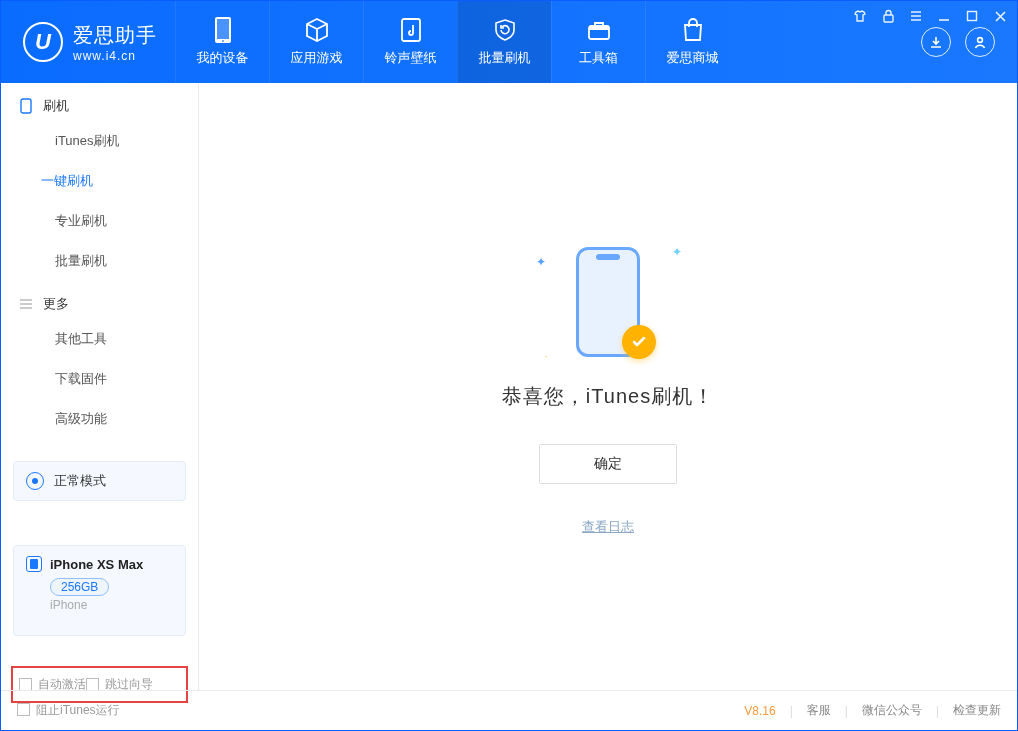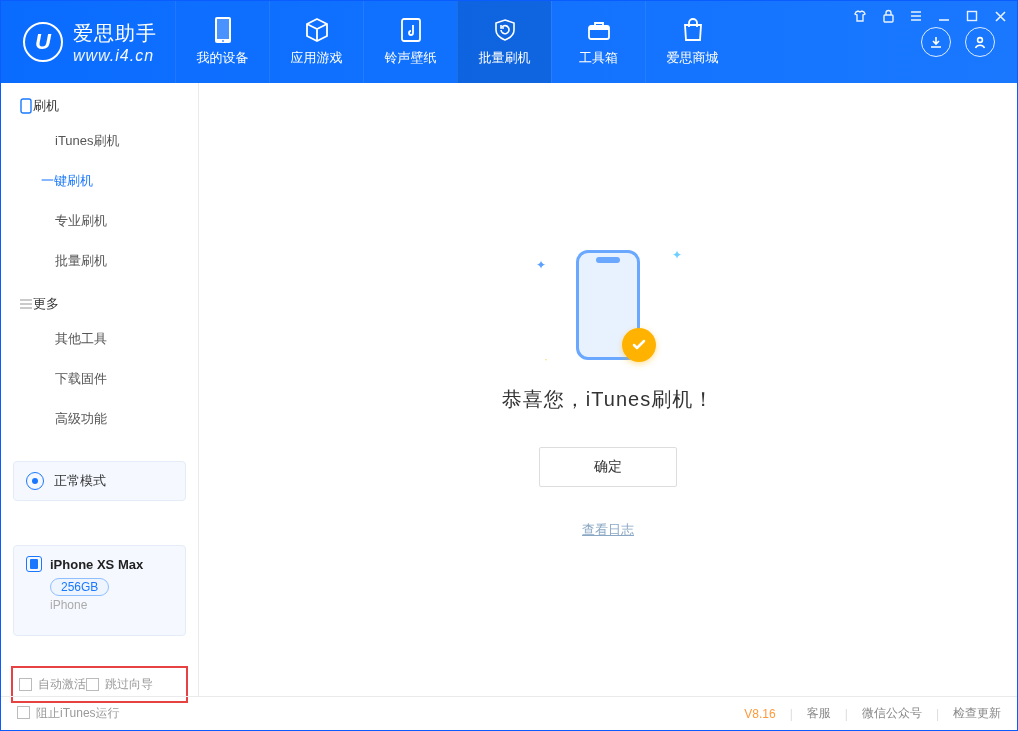--- a/index.html
+++ b/index.html
@@ -13,21 +13,21 @@
   height: 82px; background: linear-gradient(90deg, #0a6cff, #1a78ff);
   display: flex; align-items: stretch; color: #fff; position: relative;
 }
 .logo-block { display: flex; align-items: center; padding: 0 18px 0 22px; gap: 10px; }
 .logo-circle {
   width: 40px; height: 40px; border: 2.5px solid #fff; border-radius: 50%;
   display: flex; align-items: center; justify-content: center; font-family: Georgia, serif;
   font-style: italic; font-size: 22px; font-weight: bold;
 }
 .logo-text .name { font-size: 20px; font-weight: 500; letter-spacing: 1px; }
-.logo-text .url { font-size: 16px; opacity: 0.95; letter-spacing: 1px; font-style: italic; }
+.logo-text .url { font-size: 12px; opacity: 0.95; letter-spacing: 1px; }
 .nav { display: flex; flex: 1; }
 .nav-item {
   width: 94px; display: flex; flex-direction: column; align-items: center;
   justify-content: center; gap: 6px; cursor: pointer; font-size: 13px;
   border-left: 1px solid rgba(255,255,255,0.08);
 }
 .nav-item.active { background: rgba(0,0,0,0.12); }
 .nav-item .icon { width: 26px; height: 26px; display: flex; align-items: center; justify-content: center; }
 .nav-item svg { fill: #fff; }
 .winctrl {
@@ -44,21 +44,21 @@
   cursor: pointer;
 }
 
 .body { flex: 1; display: flex; min-height: 0; }
 
 .sidebar {
   width: 198px; border-right: 1px solid #eaeaea; display: flex; flex-direction: column;
   background: #fff; font-size: 13px; color: #333;
 }
 .side-group-title {
-  display: flex; align-items: center; padding: 14px 18px 6px 18px;
+  display: flex; align-items: center; gap: 10px; padding: 14px 18px 6px 18px;
   color: #333; font-size: 13px; font-weight: 500;
 }
 .side-group-title .gicon { width: 14px; height: 14px; display:flex; align-items:center; justify-content:center; }
 .side-item {
   padding: 11px 0 11px 54px; color: #555; cursor: pointer; font-size: 13px;
 }
 .side-item.selected { color: #1a78ff; padding-left: 40px; }
 .side-spacer { flex: 1; }
 .mode-box, .device-box {
   margin: 22px 12px; border: 1px solid #e3ecf7; border-radius: 4px; background: #f5f9ff;
@@ -105,21 +105,21 @@
 .spark.s2 { right: 16px; top: 8px; color:#6ecfff; }
 .spark.s3 { left: 26px; bottom: 4px; color:#ffd766; }
 .success-text { font-size: 20px; color: #333; letter-spacing: 1px; }
 .ok-btn {
   margin-top: 18px; width: 138px; height: 40px; border: 1px solid #ddd; background: #fff;
   color: #333; font-size: 14px; cursor: pointer; border-radius: 2px;
 }
 .log-link { margin-top: 18px; color: #8aa7c4; font-size: 13px; cursor: pointer; text-decoration: underline; }
 
 .footer {
-  height: 34px; border-top: 1px solid #eaeaea; display: flex; align-items: center;
+  height: 40px; border-top: 1px solid #eaeaea; display: flex; align-items: center;
   padding: 0 16px; font-size: 12px; color: #999;
 }
 .footer .left { display:flex; align-items:center; }
 .footer .right { margin-left: auto; display: flex; align-items: center; gap: 14px; }
 .footer .ver { color: #ff9a3c; }
 .footer .divider { color: #ddd; }
 .footer .link { color: #888; cursor: pointer; }
 </style>
 </head>
 <body>

